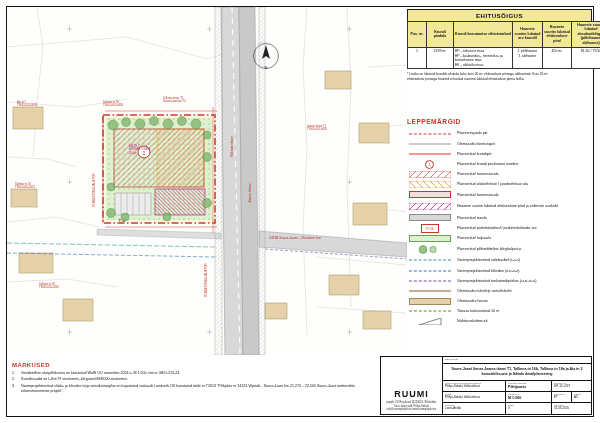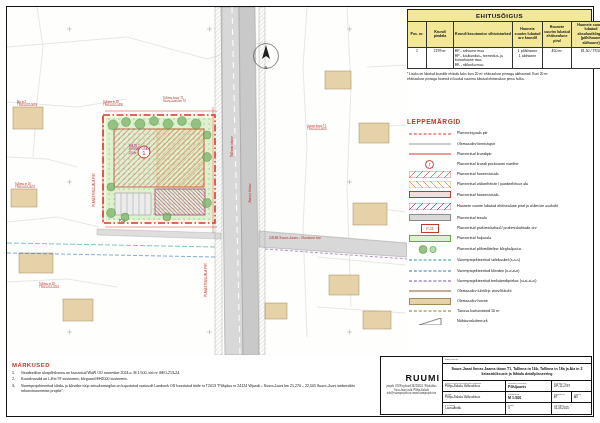--- a/index.html
+++ b/index.html
@@ -185,21 +185,21 @@
   .tb-left {
     width: 62px;
     border-right: .7px solid #111;
     box-sizing: border-box;
     position: relative;
     padding: 2px;
   }
   .tb-logo {
     font-size: 9px; font-weight: bold; color: #111;
     letter-spacing: 1px;
-    margin-top: 14px; text-align: right;
+    margin-top: 30px; text-align: center;
   }
   .tb-logo-sub {
     font-size: 2.6px; color: #333; text-align: center;
     line-height: 1.4; margin-top: 2px;
   }
   .tb-right { flex: 1; display: flex; flex-direction: column; }
   .tb-row {
     border-bottom: .7px solid #111;
     display: flex;
     box-sizing: border-box;

